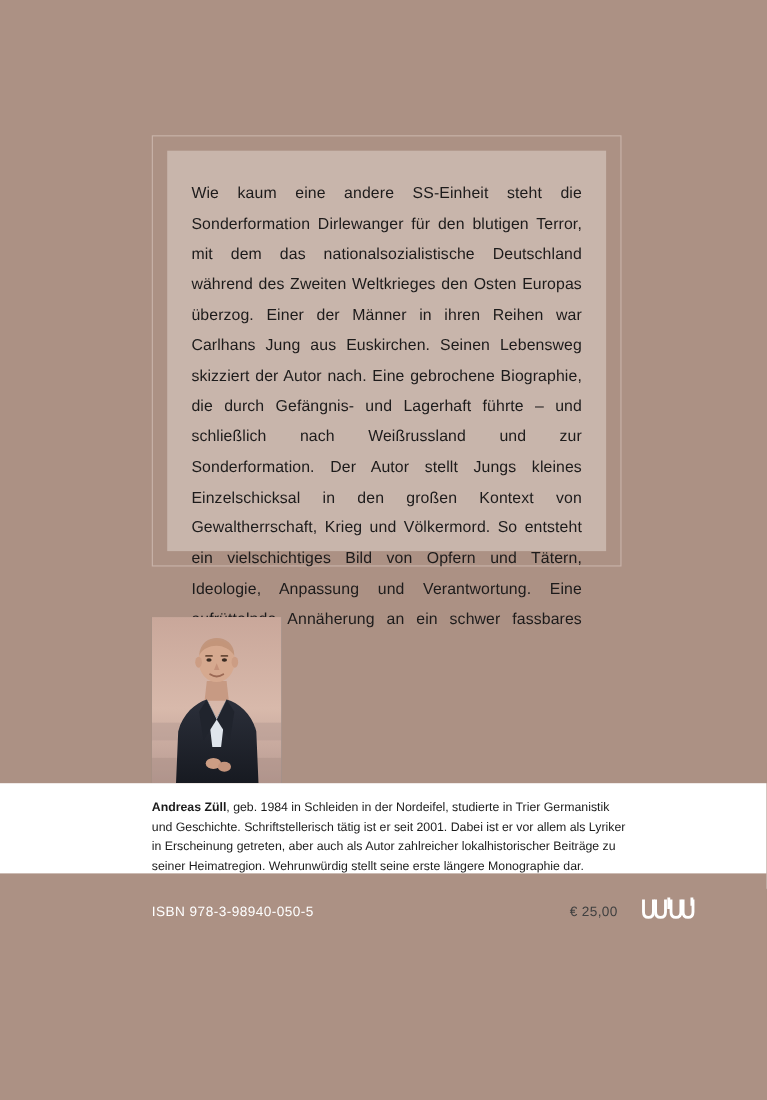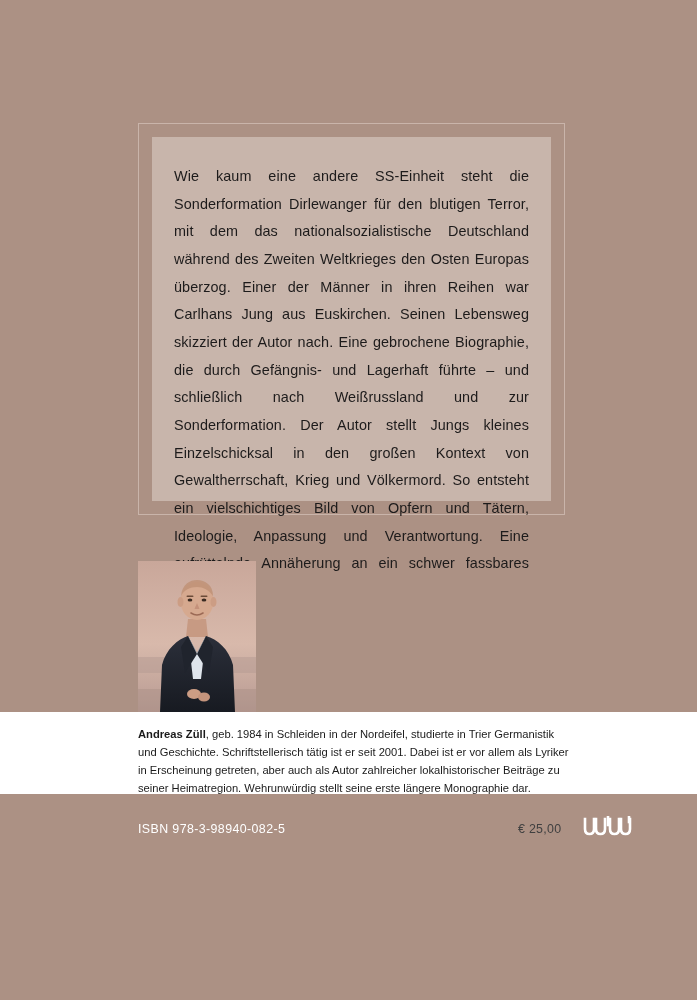--- a/index.html
+++ b/index.html
@@ -171,21 +171,21 @@
     <ellipse cx="56" cy="133" rx="7" ry="5" fill="#cc9d84"></ellipse>
     <ellipse cx="66" cy="136" rx="6" ry="4.5" fill="#c4947c"></ellipse>
   </svg>
 </div>
 
 <div class="bio-band">
   <p class="bio-text"><b>Andreas Züll</b><span>, geb. 1984 in Schleiden in der Nordeifel, studierte in Trier Germanistik und Geschichte. Schriftstellerisch tätig ist er seit 2001. Dabei ist er vor allem als Lyriker in Erscheinung getreten, aber auch als Autor zahlreicher lokalhistorischer Beiträge zu seiner Heimatregion. Wehrunwürdig stellt seine erste längere Monographie dar.</span></p>
 </div>
 
 <div class="footer-band">
-  <div class="isbn">ISBN 978-3-98940-082-5</div>
+  <div class="isbn">ISBN 978-3-98940-050-5</div>
   <div class="price">€ 25,00</div>
   <div class="publisher-logo">
     <svg width="50" height="22" viewBox="0 0 50 22">
       <g fill="none" stroke="#ffffff" stroke-width="2.6" stroke-linecap="square">
         <path d="M2 3 L2 13 Q2 18 6.5 18 Q11 18 11 13 L11 3"></path>
         <path d="M13 3 L13 13 Q13 18 17.5 18 Q22 18 22 13 L22 3"></path>
         <path d="M27 3 L27 13 Q27 18 31.5 18 Q36 18 36 13 L36 3"></path>
         <path d="M38 3 L38 13 Q38 18 42.5 18 Q47 18 47 13 L47 3"></path>
         <path d="M25 0 L25 9"></path>
         <path d="M46 0 L46 6"></path>

